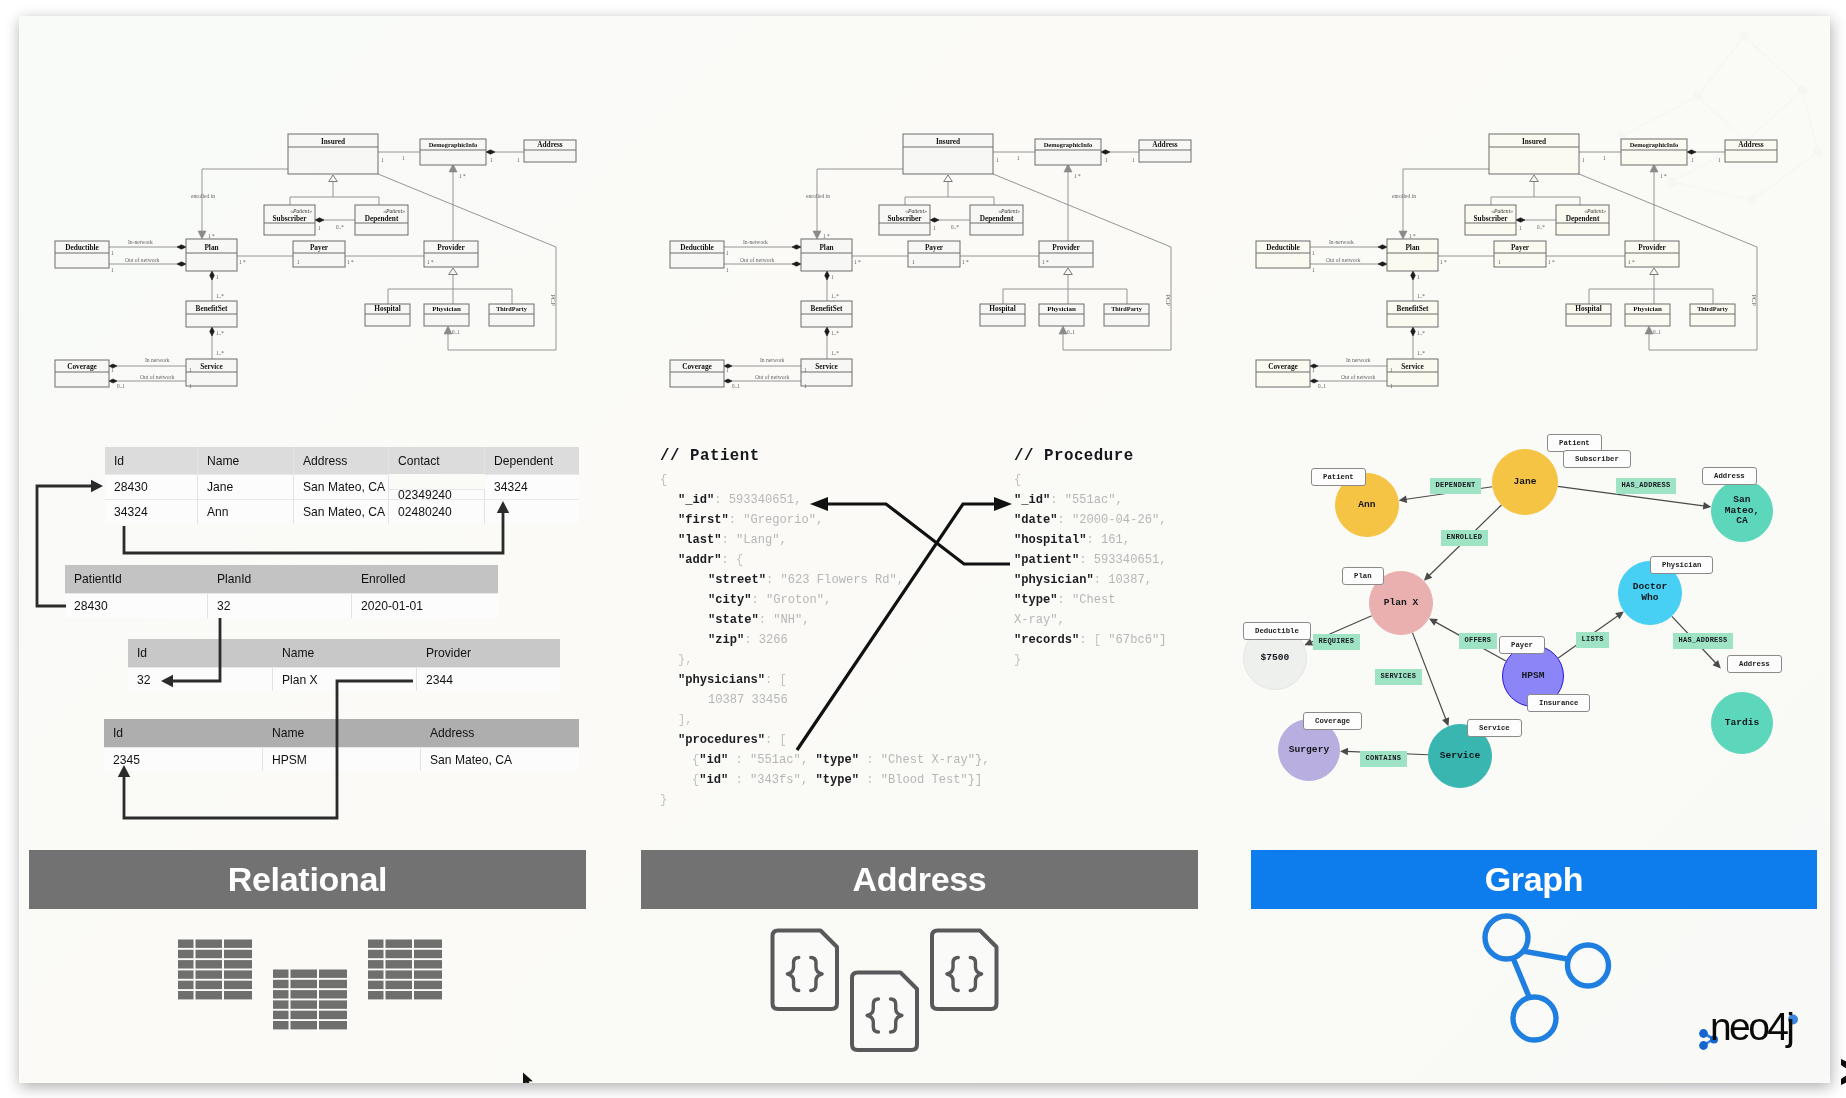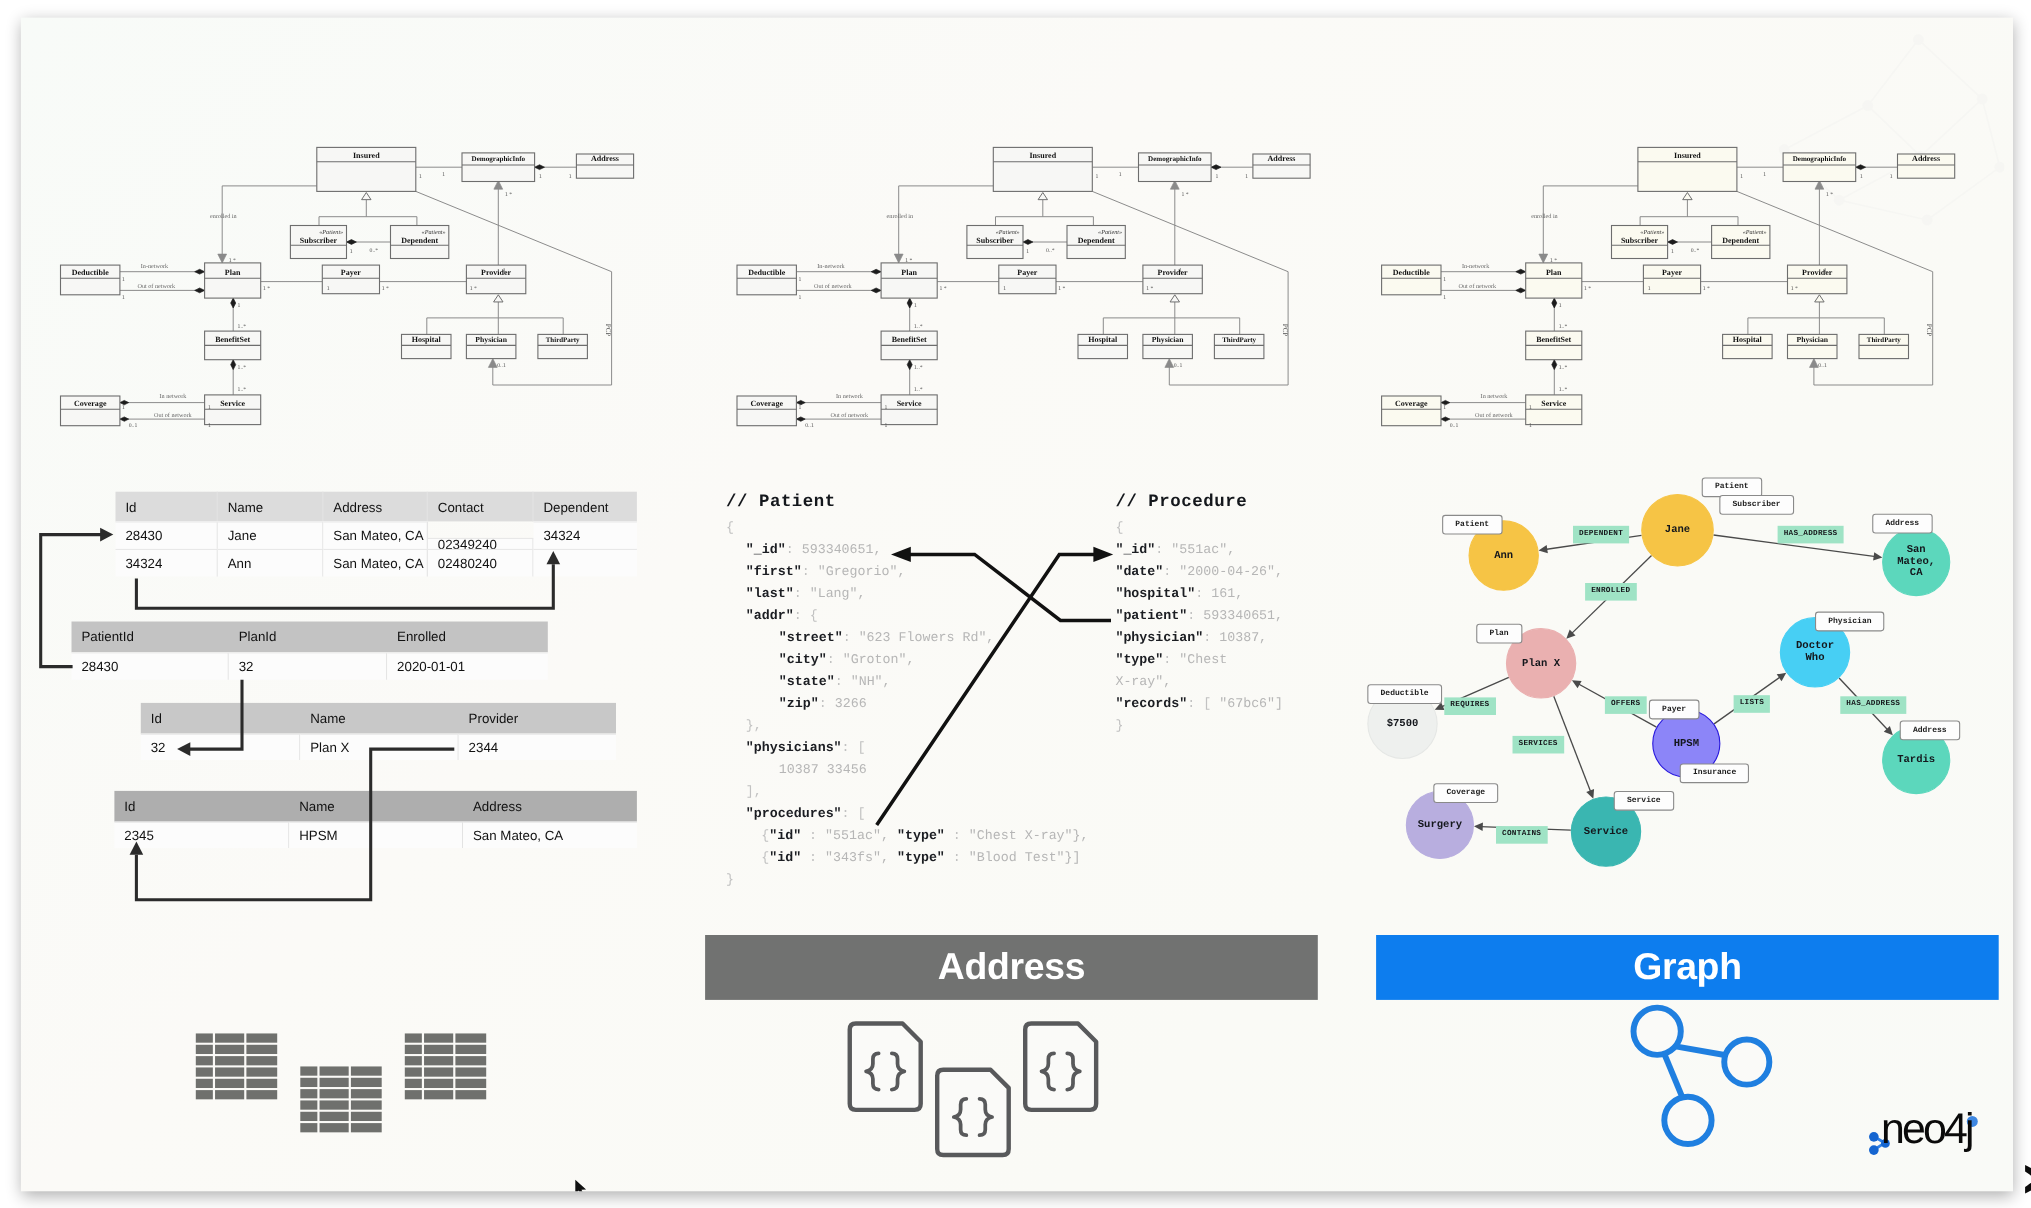--- a/index.html
+++ b/index.html
@@ -679,21 +679,21 @@
 <div class="gnode" data-name="graph-node-doctor" style="left:1599px;top:545px;width:64px;height:64px;background:#47cff4;border:1.5px solid #47cff4;">
 <span data-name="graph-node-label" class="gnt">Doctor
 Who</span>
 </div>
 <div class="gnode" data-name="graph-node-deduct" style="left:1224px;top:610px;width:64px;height:64px;background:#eef0ee;border:1.5px solid #e5e7e5;">
 <span data-name="graph-node-label" class="gnt">$7500</span>
 </div>
 <div class="gnode" data-name="graph-node-hpsm" style="left:1483px;top:629px;width:62px;height:62px;background:#8c85f8;border:1.5px solid #2818dd;">
 <span data-name="graph-node-label" class="gnt">HPSM</span>
 </div>
-<div class="gnode" data-name="graph-node-tardis" style="left:1692px;top:644px;width:62px;height:62px;background:#5cd7bc;border:1.5px solid #5cd7bc;align-items:center;">
+<div class="gnode" data-name="graph-node-tardis" style="left:1692px;top:676px;width:62px;height:62px;background:#5cd7bc;border:1.5px solid #5cd7bc;align-items:center;">
 <span data-name="graph-node-label" class="gnt">Tardis</span>
 </div>
 <div class="gnode" data-name="graph-node-surgery" style="left:1259px;top:703px;width:62px;height:62px;background:#b8aedf;border:1.5px solid #b8aedf;">
 <span data-name="graph-node-label" class="gnt">Surgery</span>
 </div>
 <div class="gnode" data-name="graph-node-service" style="left:1409px;top:708px;width:64px;height:64px;background:#3ab6b1;border:1.5px solid #3ab6b1;">
 <span data-name="graph-node-label" class="gnt">Service</span>
 </div>
 <div class="glabel" data-name="graph-node-tag" style="left:1528px;top:418px;">Patient</div>
 <div class="glabel" data-name="graph-node-tag" style="left:1544px;top:434px;">Subscriber</div>
@@ -710,20 +710,23 @@
 <div class="grel" data-name="graph-relationship-label" style="left:1411px;top:462px;">DEPENDENT</div>
 <div class="grel" data-name="graph-relationship-label" style="left:1597px;top:462px;">HAS_ADDRESS</div>
 <div class="grel" data-name="graph-relationship-label" style="left:1422px;top:514px;">ENROLLED</div>
 <div class="grel" data-name="graph-relationship-label" style="left:1294px;top:618px;">REQUIRES</div>
 <div class="grel" data-name="graph-relationship-label" style="left:1356px;top:653px;">SERVICES</div>
 <div class="grel" data-name="graph-relationship-label" style="left:1440px;top:617px;">OFFERS</div>
 <div class="grel" data-name="graph-relationship-label" style="left:1557px;top:616px;">LISTS</div>
 <div class="grel" data-name="graph-relationship-label" style="left:1654px;top:617px;">HAS_ADDRESS</div>
 <div class="grel" data-name="graph-relationship-label" style="left:1341px;top:735px;">CONTAINS</div>
 
+  <div class="banner" data-name="banner-relational" style="left:10px;top:834px;width:557px;background:#717271;">
+<span data-name="banner-label">Relational</span>
+    </div>
 <div class="banner" data-name="banner-document" style="left:622px;top:834px;width:557px;background:#717271;">
 <span data-name="banner-label">Address</span>
     </div>
 <div class="banner" data-name="banner-graph" style="left:1232px;top:834px;width:566px;background:#0d7dee;">
 <span data-name="banner-label">Graph</span>
     </div>
 
   <svg class="icons" data-name="bottom-icons" viewBox="0 0 1846 1098" width="1846" height="1098">
     <g data-name="table-grid-icon-left">
 <rect data-name="table-icon-cell" x="178.0" y="939.5" width="15.5" height="8.4" fill="#6f706d"></rect>

